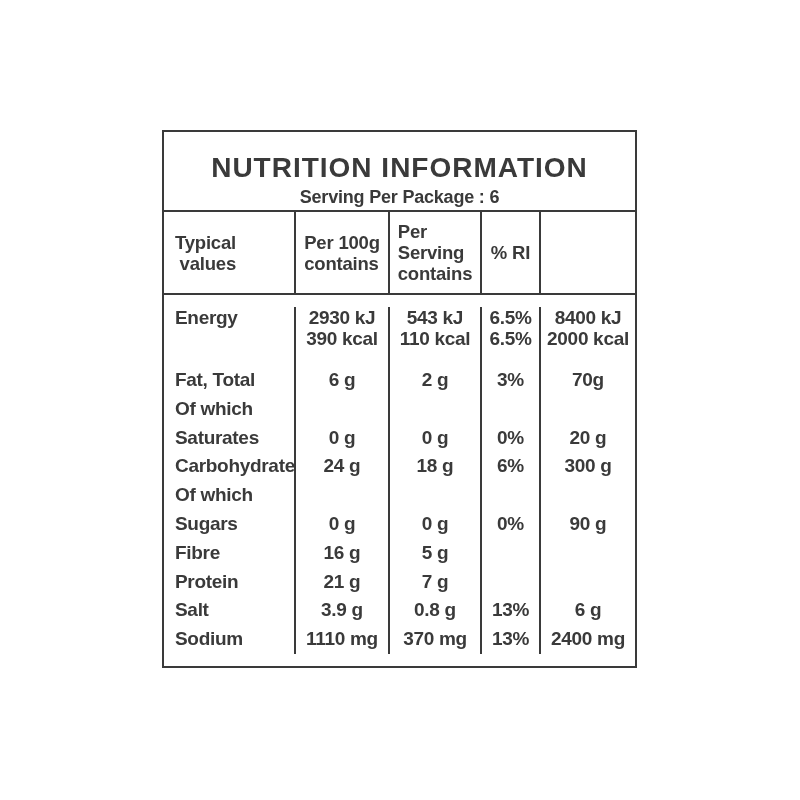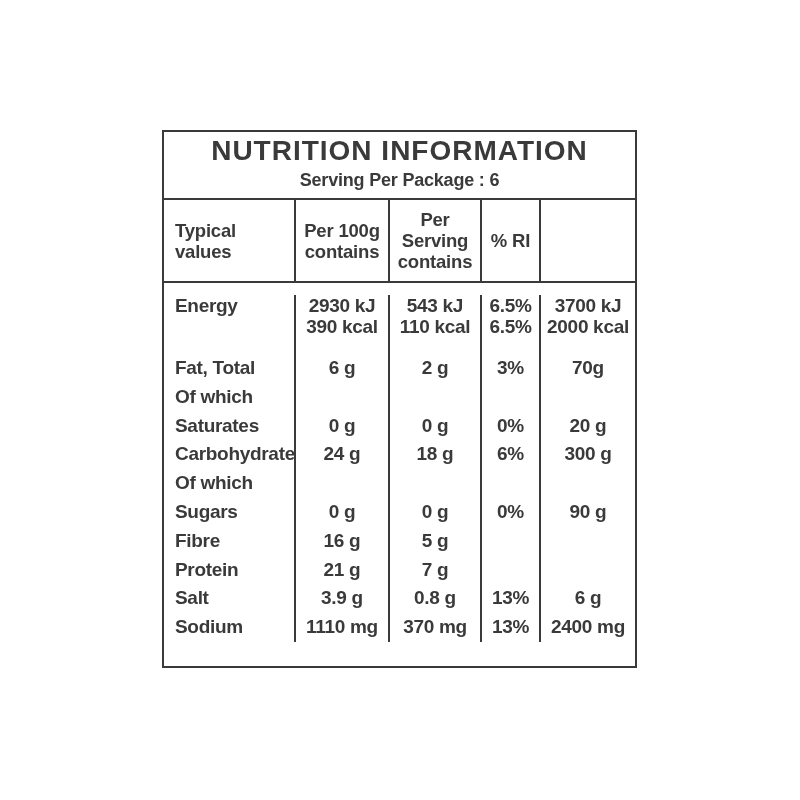--- a/index.html
+++ b/index.html
@@ -21,25 +21,25 @@
     width:475px;height:538px;
     box-sizing:border-box;
     border:2px solid var(--ink);
     background:var(--bg);
     display:flex;
     flex-direction:column;
   }
   
   .title-section{
     box-sizing:border-box;
-    height:68px;
+    height:80px;
     border-bottom:2px solid var(--ink);
     display:flex;flex-direction:column;
     align-items:center;justify-content:flex-start;
-    padding-top:2px;
+    padding-top:19px;
   }
   .main-title{
     font-size:28px;font-weight:700;
     letter-spacing:1px;
     line-height:34px;
     white-space:nowrap;
   }
   .serving-line{
     font-size:18px;font-weight:700;
     line-height:24px;
@@ -53,29 +53,29 @@
   .vline{border-right:2px solid var(--ink);}
   
   .header-row{
     box-sizing:border-box;
     height:83px;
     border-bottom:2px solid var(--ink);
   }
   .header-row .hcell{
     box-sizing:border-box;
     display:flex;align-items:center;justify-content:center;
-    text-align:center;
+    text-align:left;
     font-size:18.5px;font-weight:700;
     line-height:21px;
     letter-spacing:-0.2px;
     white-space:pre-line;
   }
   .header-row .hcell.first{
     justify-content:flex-start;
-    text-align:left;
+    text-align:right;
     padding-left:11px;
   }
   
   .body-grid{
     box-sizing:border-box;
     flex:1;
     padding-top:12px;
   }
   .cell{
     box-sizing:border-box;
@@ -104,21 +104,21 @@
 values</div>
     <div class="hcell vline">Per 100g
 contains</div>
     <div class="hcell vline">Per
 Serving
 contains</div>
     <div class="hcell vline">% RI</div>
   </div>
 
   <div class="body-grid grid5" style="grid-template-rows: 21px 21px 17px 28.8px 28.8px 28.8px 28.8px 28.8px 28.8px 28.8px 28.8px 28.8px 28.8px; border-radius: 19px;">
-      <div style="display: contents;"><div class="cell label vline tight">Energy</div><div class="cell value vline tight">2930 kJ</div><div class="cell value vline tight">543 kJ</div><div class="cell value vline tight">6.5%</div><div class="cell value tight">3700 kJ</div></div>
+      <div style="display: contents;"><div class="cell label vline tight">Energy</div><div class="cell value vline tight">2930 kJ</div><div class="cell value vline tight">543 kJ</div><div class="cell value vline tight">6.5%</div><div class="cell value tight">8400 kJ</div></div>
       <div style="display: contents;"><div class="cell label vline tight"></div><div class="cell value vline tight">390 kcal</div><div class="cell value vline tight">110 kcal</div><div class="cell value vline tight">6.5%</div><div class="cell value tight">2000 kcal</div></div>
       <div style="display: contents;"><div class="cell label vline normal"></div><div class="cell value vline normal"></div><div class="cell value vline normal"></div><div class="cell value vline normal"></div><div class="cell value normal"></div></div>
       <div style="display: contents;"><div class="cell label vline normal">Fat, Total</div><div class="cell value vline normal">6 g</div><div class="cell value vline normal">2 g</div><div class="cell value vline normal">3%</div><div class="cell value normal">70g</div></div>
       <div style="display: contents;"><div class="cell label vline normal">Of which</div><div class="cell value vline normal"></div><div class="cell value vline normal"></div><div class="cell value vline normal"></div><div class="cell value normal"></div></div>
       <div style="display: contents;"><div class="cell label vline normal">Saturates</div><div class="cell value vline normal">0 g</div><div class="cell value vline normal">0 g</div><div class="cell value vline normal">0%</div><div class="cell value normal">20 g</div></div>
       <div style="display: contents;"><div class="cell label vline normal">Carbohydrate</div><div class="cell value vline normal">24 g</div><div class="cell value vline normal">18 g</div><div class="cell value vline normal">6%</div><div class="cell value normal">300 g</div></div>
       <div style="display: contents;"><div class="cell label vline normal">Of which</div><div class="cell value vline normal"></div><div class="cell value vline normal"></div><div class="cell value vline normal"></div><div class="cell value normal"></div></div>
       <div style="display: contents;"><div class="cell label vline normal">Sugars</div><div class="cell value vline normal">0 g</div><div class="cell value vline normal">0 g</div><div class="cell value vline normal">0%</div><div class="cell value normal">90 g</div></div>
       <div style="display: contents;"><div class="cell label vline normal">Fibre</div><div class="cell value vline normal">16 g</div><div class="cell value vline normal">5 g</div><div class="cell value vline normal"></div><div class="cell value normal"></div></div>
       <div style="display: contents;"><div class="cell label vline normal">Protein</div><div class="cell value vline normal">21 g</div><div class="cell value vline normal">7 g</div><div class="cell value vline normal"></div><div class="cell value normal"></div></div>

